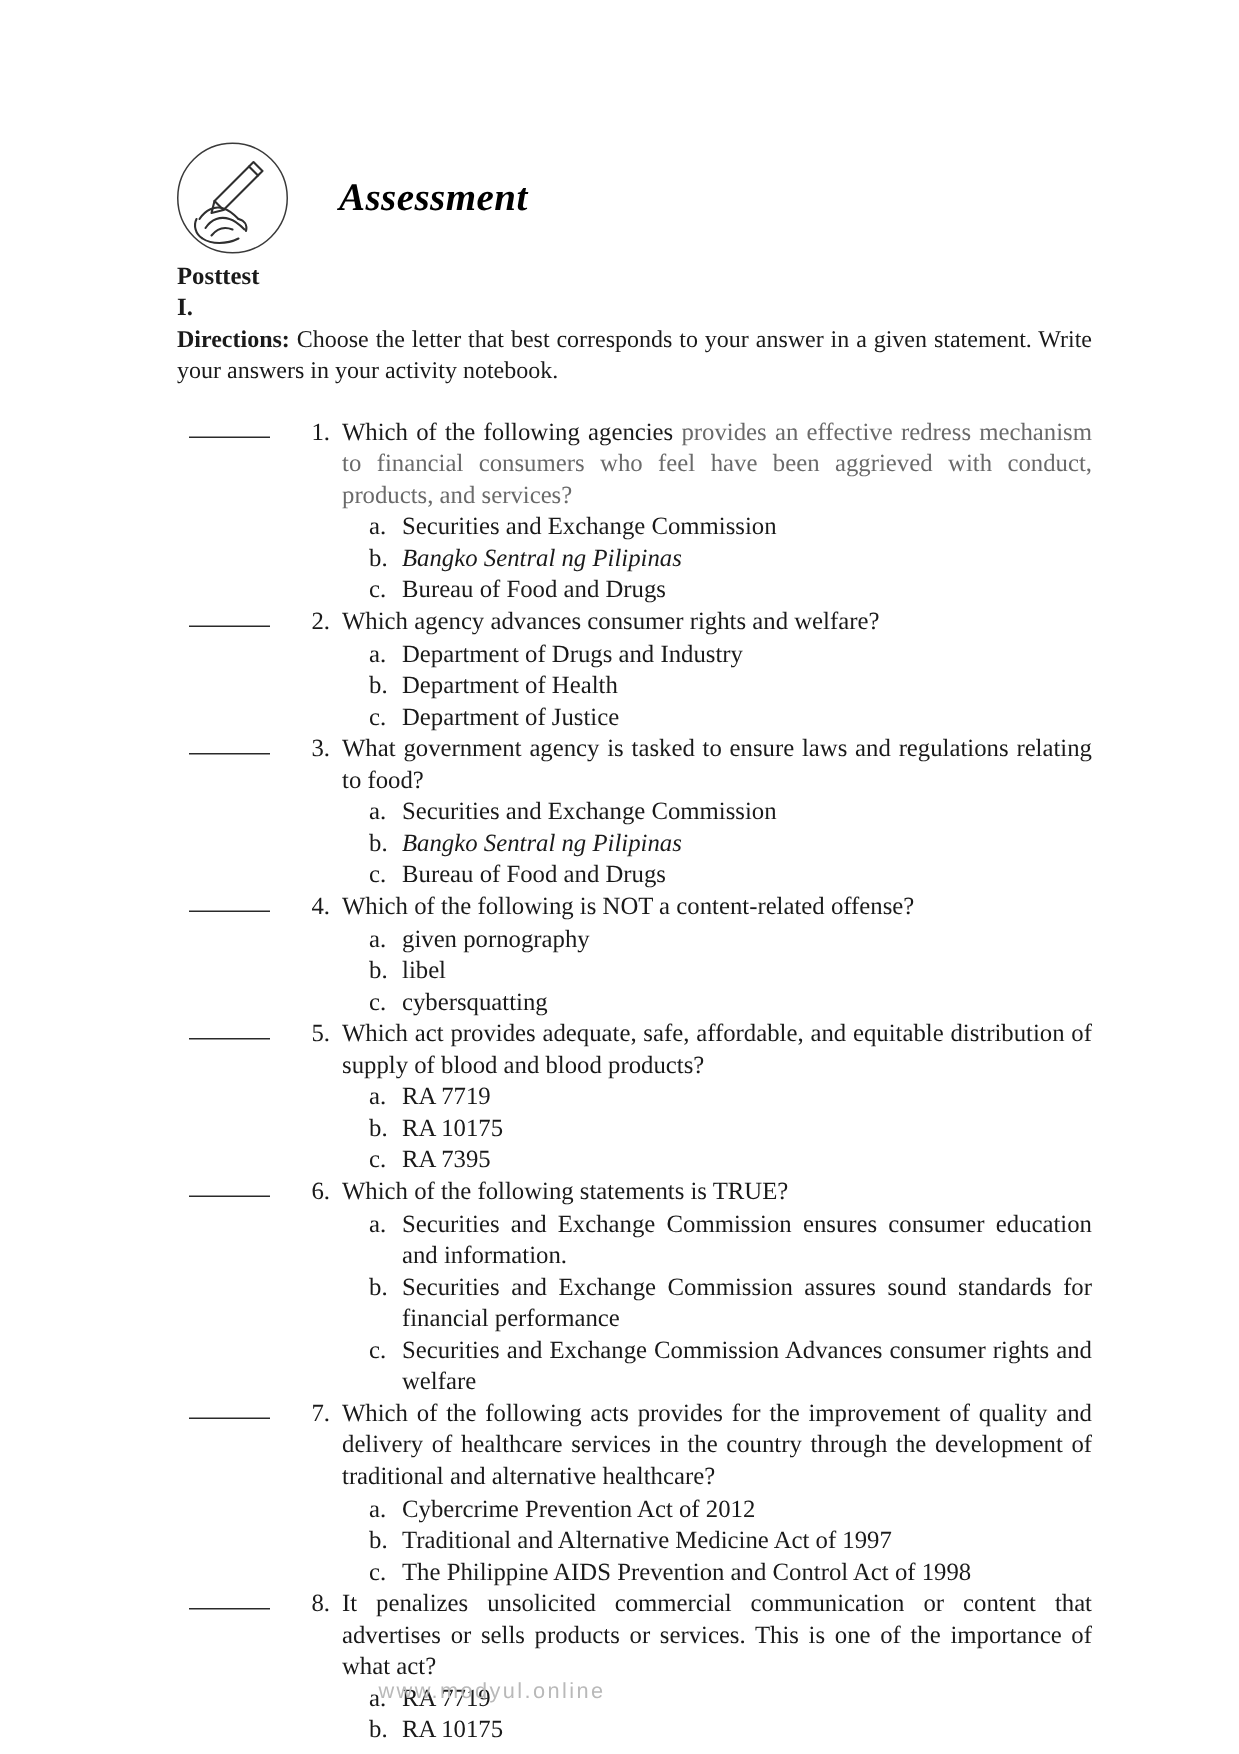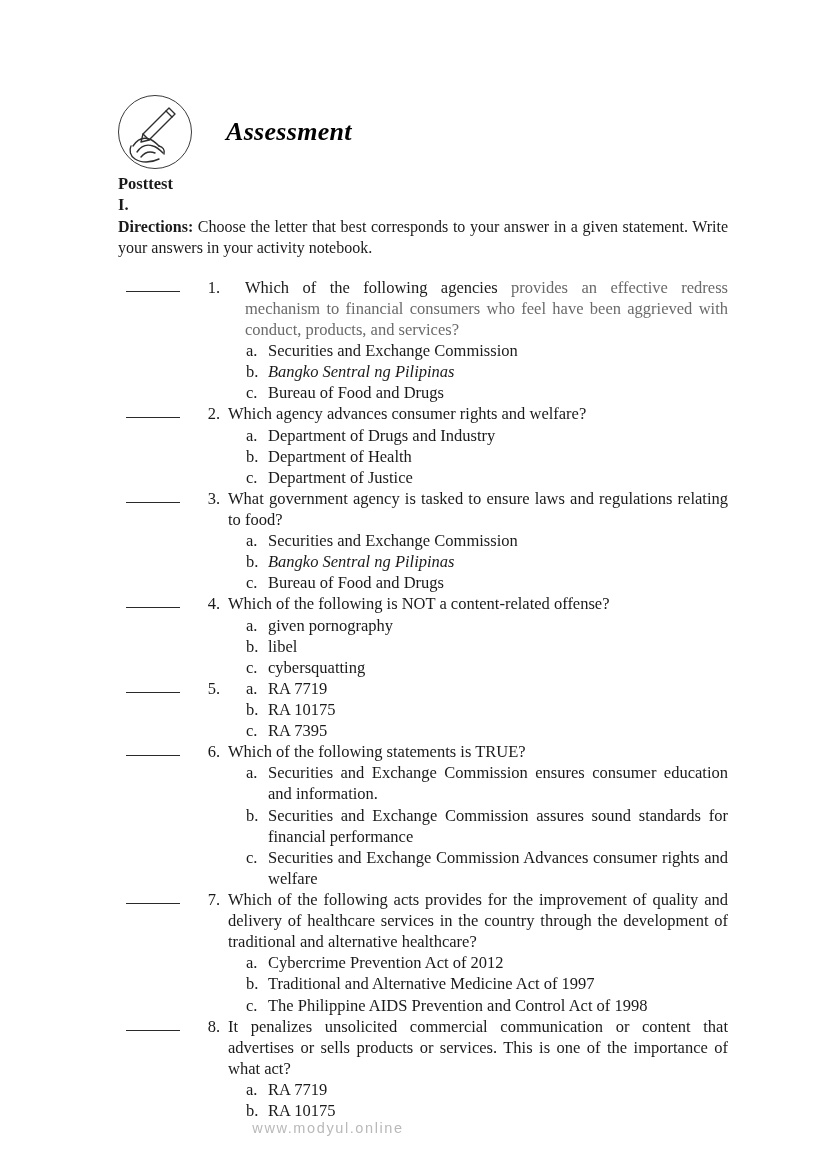--- a/index.html
+++ b/index.html
@@ -101,21 +101,21 @@
     text-align: right;
     padding-right: 8px;
   }
   .q-body {
     flex: 1 1 auto;
   }
   .q-text {
     text-align: justify;
     text-justify: inter-word;
   }
-  .q-text.grayed { color: #5d5d5d; margin-left: 17px; }
+  .q-text.grayed { color: #5d5d5d; }
   .q-text .gray { color: #6a6a6a; }
   .choices {
     margin-top: 0px;
   }
   .choice {
     display: flex;
     align-items: flex-start;
     padding-left: 18px;
   }
   .choice-letter {
@@ -265,20 +265,21 @@
               </div>
             </div>
           </div>
         </div>
         <div class="q-row">
           <div class="blank">
             <span class="blank-line"></span>
           </div>
           <div class="q-num">5.</div>
           <div class="q-body">
+            <div class="q-text">Which act provides adequate, safe, affordable, and equitable distribution of supply of blood and blood products?</div>
             <div class="choices">
               <div class="choice">
                 <span class="choice-letter">a.</span>
                 <span class="choice-text">RA 7719</span>
               </div>
               <div class="choice">
                 <span class="choice-letter">b.</span>
                 <span class="choice-text">RA 10175</span>
               </div>
               <div class="choice">

